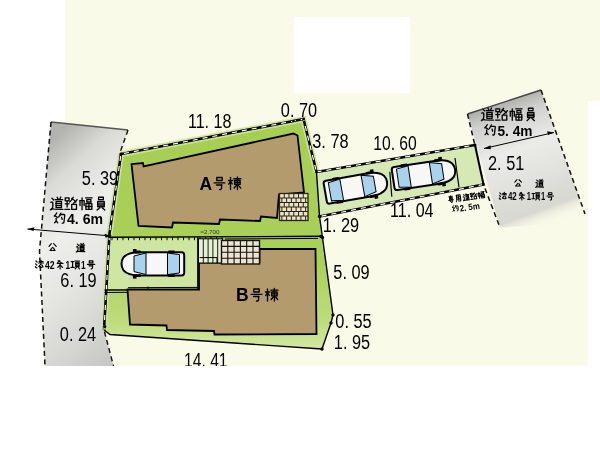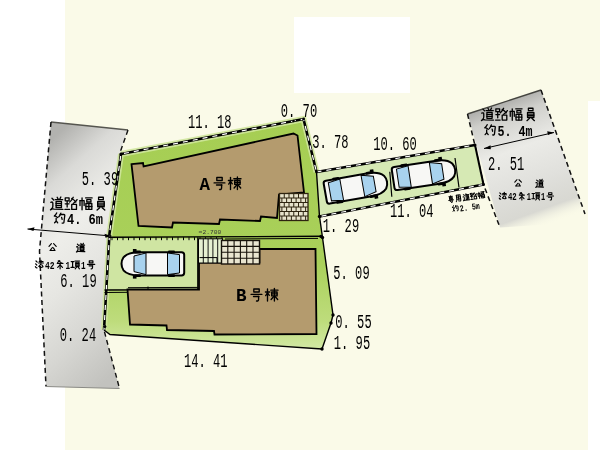--- a/index.html
+++ b/index.html
@@ -1,16 +1,16 @@
 <!DOCTYPE html>
 <html><head>
 <meta charset="utf-8">
 <style>
   html,body{margin:0;padding:0;background:#fff;}
-  #plan{width:600px;height:450px;position:relative;font-family:Liberation Mono, monospace;}
+  #plan{width:600px;height:366px;position:relative;font-family:Liberation Sans, sans-serif;}
   svg{display:block;}
 </style>
 </head>
 <body>
 <div id="plan">
 <svg width="600" height="450" viewBox="0 0 600 450">
 <defs>
   <linearGradient id="roadL" x1="0.35" y1="0" x2="0.65" y2="1">
     <stop offset="0" stop-color="#b2b2af"></stop>
     <stop offset="0.16" stop-color="#dadad7"></stop>

